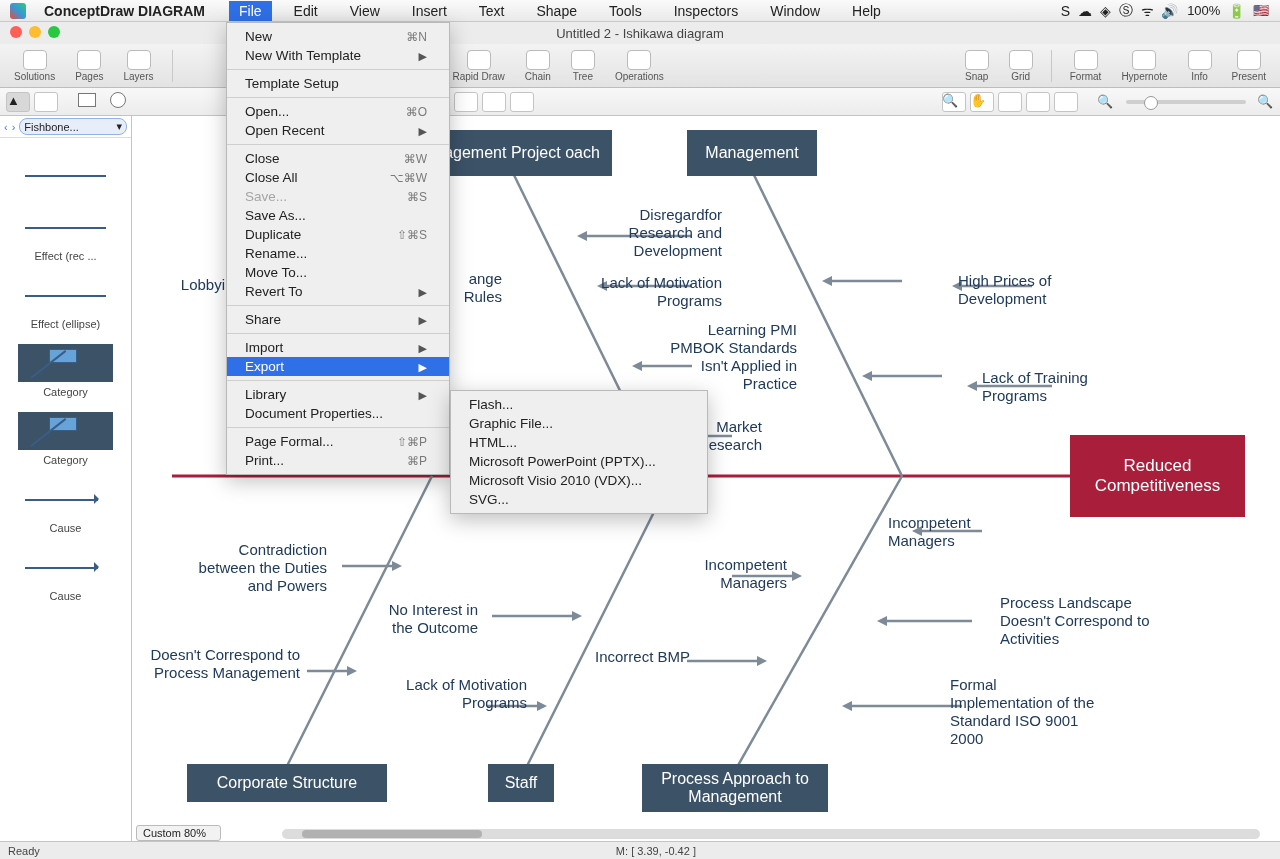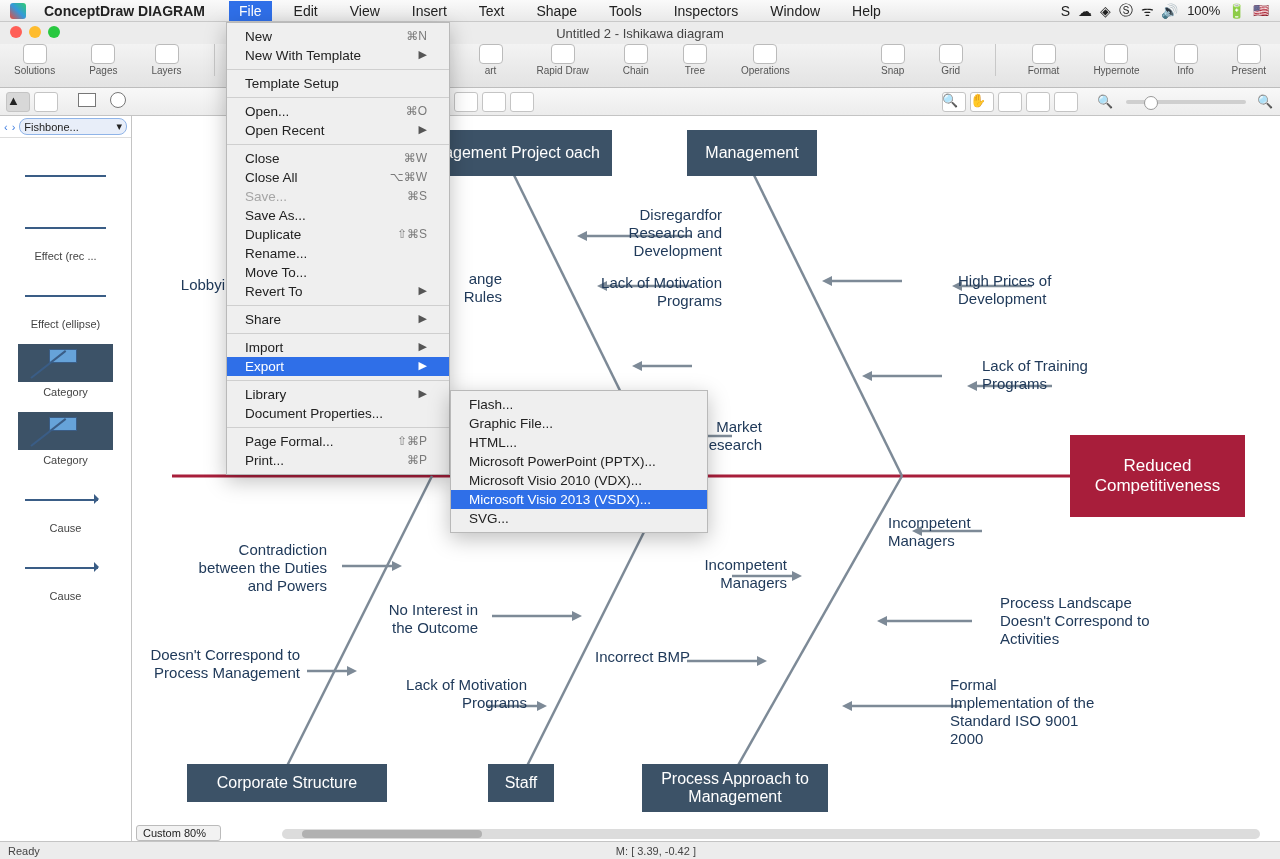--- a/index.html
+++ b/index.html
@@ -15,21 +15,21 @@
 .mac-menubar .status { display: flex; align-items: center; gap: 8px; font-size: 13px; }
 .mac-menubar .status .glyph { font-size: 14px; }
 
 
 .win-title { height: 22px; display: flex; align-items: center; justify-content: center; background: #ececec; position: relative; font-size: 13px; color: #444; }
 .traffic { position: absolute; left: 10px; top: 4px; display: flex; gap: 7px; }
 .traffic span { width: 12px; height: 12px; border-radius: 50%; display: inline-block; }
 .tl-r { background: #ff5f57; } .tl-y { background: #febc2e; } .tl-g { background: #28c840; }
 
 
-.toolbar { height: 44px; background: linear-gradient(#f3f3f3,#e3e3e3); border-bottom: 1px solid #bdbdbd; display: flex; align-items: flex-start; padding: 0 8px; gap: 22px; font-size: 10px; color: #555; }
+.toolbar { height: 44px; background: linear-gradient(#f3f3f3,#e3e3e3); border-bottom: 1px solid #bdbdbd; display: flex; align-items: center; padding: 0 8px; gap: 8px; font-size: 10px; color: #555; }
 .tb-btn { display: flex; flex-direction: column; align-items: center; gap: 1px; padding: 0 6px; }
 .tb-btn .ic { width: 24px; height: 20px; border: 1px solid #bbb; border-radius: 4px; background: #fff; }
 .tb-sep { width: 1px; height: 32px; background: #c8c8c8; margin: 0 4px; }
 .toolbar .spacer { flex: 1; }
 
 
 .subtoolbar { height: 28px; background: linear-gradient(#f8f8f8,#ececec); border-bottom: 1px solid #c4c4c4; display: flex; align-items: center; padding: 0 6px; gap: 4px; }
 .subtoolbar .st-btn { width: 24px; height: 20px; border: 1px solid #c4c4c4; border-radius: 3px; background: #fff; }
 .subtoolbar .st-sep { width: 12px; }
 .subtoolbar .spacer { flex: 1; }
@@ -66,21 +66,21 @@
 svg.diagram line.spine { stroke:#a81e3b; stroke-width:3; }
 svg.diagram polygon { fill:#7d8a97; }
 svg.diagram polygon.red { fill:#a81e3b; }
 
 
 .statusbar { height:18px; background:#ececec; border-top:1px solid #c4c4c4; display:flex; align-items:center; font-size:11px; color:#444; padding:0 8px; }
 .statusbar .spacer{flex:1;}
 
 
 .menu { position:absolute; background:#efefef; border:1px solid #b9b9b9; box-shadow:0 6px 20px rgba(0,0,0,.25); font-size:13.5px; padding:4px 0; }
-.menu .mi { padding:2px 22px 2px 18px; display:flex; justify-content:space-between; gap:20px; white-space:nowrap; }
+.menu .mi { padding:2px 22px 2px 18px; display:flex; justify-content:space-between; gap:20px; white-space:nowrap;align-items:flex-end; }
 .menu .mi.disabled { color:#a5a5a5; }
 .menu .mi.sel { background:#2f6fe8; color:#fff; }
 .menu .mi .sc { color:#7a7a7a; font-size:12px; }
 .menu .mi .sub { font-size:11px; color:#555; }
 .menu .mi.sel .sub { color:#fff; }
 .menu hr { border:none; border-top:1px solid #cfcfcf; margin:4px 0; }
 .file-menu { left:226px; top:22px; width:224px; }
 .export-menu { left:450px; top:390px; width:258px; }
 
 .ic-shape { display:inline-block; width:18px; height:14px; border:1.5px solid #777; background:#fff;}
@@ -312,21 +312,22 @@
       <div class="box" style="left:55px; top:648px; width:200px; height:38px;">Corporate Structure</div>
       <div class="box" style="left:356px; top:648px; width:66px; height:38px;">Staff</div>
       <div class="box" style="left:510px; top:648px; width:186px; height:48px;">Process Approach to Management</div>
 
       <div class="effect" style="left:938px; top:319px; width:175px; height:82px;">Reduced Competitiveness</div>
 
       <div class="lbl" style="left:470px; top:90px; width:120px;">Disregardfor Research and Development</div>
       <div class="lbl" style="left:460px; top:158px; width:130px;">Lack of Motivation Programs</div>
       <div class="lbl" style="left:320px; top:154px; width:50px;">ange Rules</div>
       <div class="lbl left" style="left:826px; top:156px; width:120px;">High Prices of Development</div>
-      <div class="lbl left" style="left:850px; top:241px; width:120px;">Lack of Training Programs</div>
+      <div class="lbl" style="left:530px; top:205px; width:135px;">Learning PMI PMBOK Standards Isn't Applied in Practice</div>
+      <div class="lbl left" style="left:850px; top:253px; width:120px;">Lack of Training Programs</div>
       <div class="lbl" style="left:560px; top:302px; width:70px;">Market esearch</div>
       <div class="lbl" style="left:45px; top:160px; width:48px;">Lobbyi</div>
       <div class="lbl" style="left:55px; top:425px; width:140px;">Contradiction between the Duties and Powers</div>
       <div class="lbl" style="left:236px; top:485px; width:110px;">No Interest in the Outcome</div>
       <div class="lbl" style="left:18px; top:530px; width:150px;">Doesn't Correspond to Process Management</div>
       <div class="lbl" style="left:265px; top:560px; width:130px;">Lack of Motivation Programs</div>
       <div class="lbl" style="left:448px; top:532px; width:110px;">Incorrect BMP</div>
       <div class="lbl" style="left:555px; top:440px; width:100px;">Incompetent Managers</div>
       <div class="lbl left" style="left:756px; top:398px; width:100px;">Incompetent Managers</div>
       <div class="lbl left" style="left:824px; top:478px; width:160px;margin-left:44px;">Process Landscape Doesn't Correspond to Activities</div>
@@ -428,15 +429,14 @@
       <span class="sc">⌘P</span>
     </div>
   </div>
 
 <div class="menu export-menu" id="export-menu">
     <div class="mi">Flash...</div>
     <div class="mi">Graphic File...</div>
     <div class="mi">HTML...</div>
     <div class="mi">Microsoft PowerPoint (PPTX)...</div>
     <div class="mi">Microsoft Visio 2010 (VDX)...</div>
-    <div class="mi sel">Microsoft Visio 2013 (VSDX)...</div>
     <div class="mi">SVG...</div>
   </div>
 
 </body></html>

